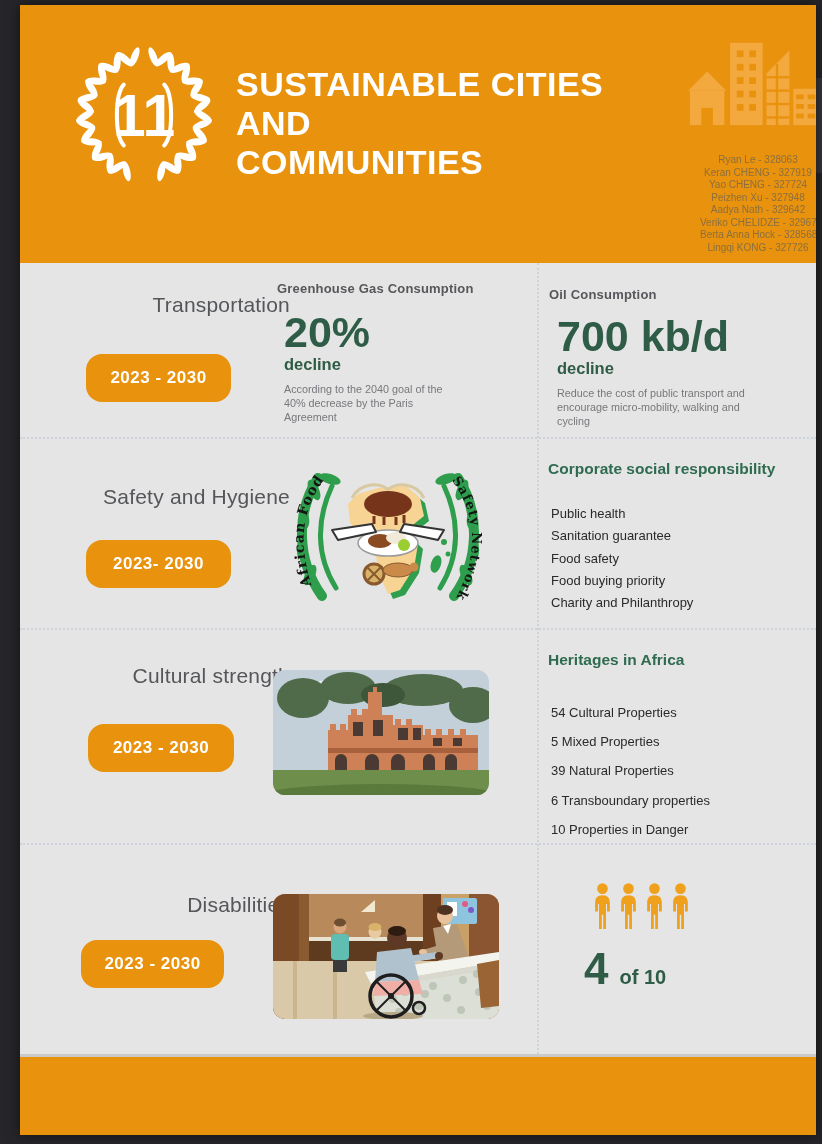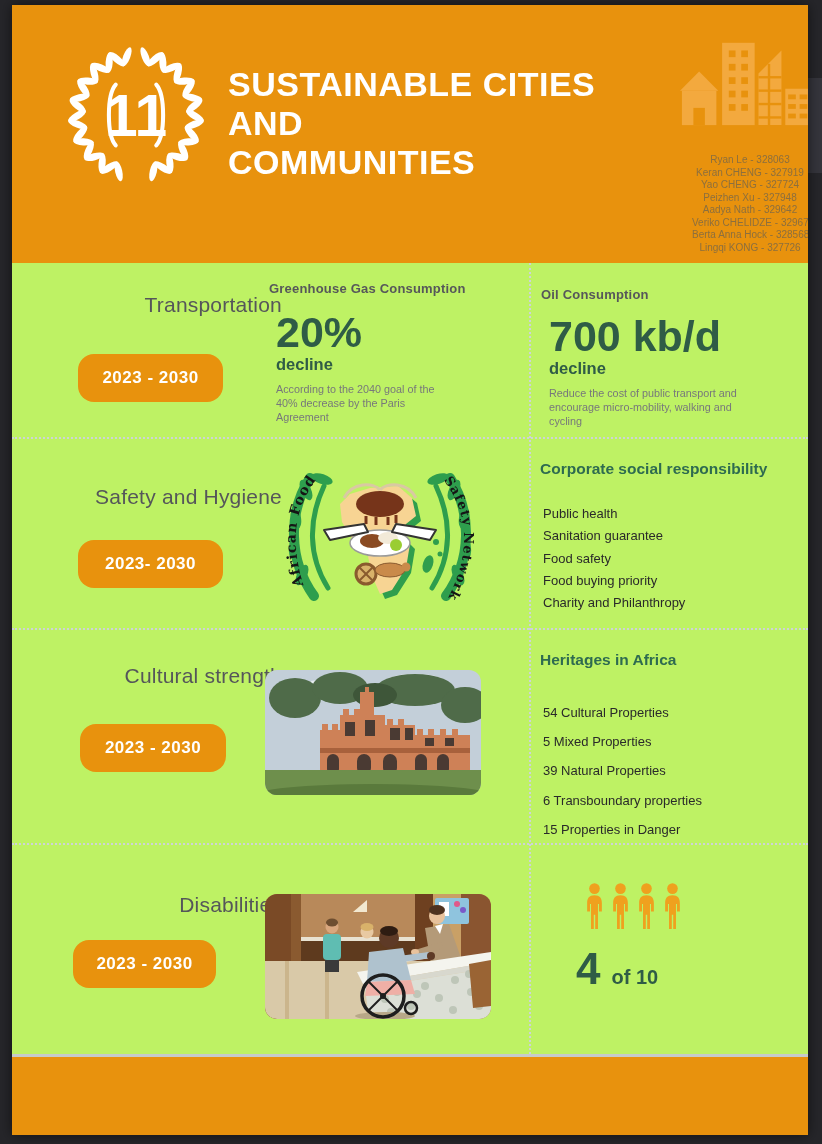--- a/index.html
+++ b/index.html
@@ -1,18 +1,18 @@
 <!DOCTYPE html>
 <html><head>
 <meta charset="utf-8">
 <style>
   html,body{margin:0;padding:0;background:#1b1b1e;}
   .canvas{position:relative;width:822px;height:1144px;background:#26262a;overflow:hidden;
           font-family:"Liberation Sans",sans-serif;}
-  .page{position:absolute;left:12px;top:5px;width:796px;height:1130px;background:#bef264;
+  .page{position:absolute;left:20px;top:5px;width:796px;height:1130px;background:#e5e5e5;
         overflow:hidden;box-shadow:0 0 12px rgba(0,0,0,.55);}
   .side-accent{position:absolute;right:0;top:78px;width:14px;height:95px;background:#35353c;}
 
   
   .hdr{position:absolute;left:0;top:0;width:796px;height:258px;background:#E8920D;}
   .wreath{position:absolute;left:48px;top:34px;width:152px;height:152px;}
   .goal-num{font-family:"Liberation Sans",sans-serif;font-weight:800;}
   .title{position:absolute;left:216px;top:60px;width:440px;color:#ffffff;
          font-weight:800;font-size:34px;line-height:39px;letter-spacing:.5px;}
   .city{position:absolute;left:668px;top:30px;width:134px;height:96px;}
@@ -302,21 +302,21 @@
         <ellipse cx="108" cy="126" rx="120" ry="12" fill="#5A7A3C"></ellipse>
       </svg>
 
       <div class="panel">
         <div class="panel-h">Heritages in Africa</div>
         <div class="plist">
           <div>54 Cultural Properties</div>
           <div>5 Mixed Properties</div>
           <div>39 Natural Properties</div>
           <div>6 Transboundary properties</div>
-          <div>15 Properties in Danger</div>
+          <div>10 Properties in Danger</div>
         </div>
       </div>
     </div>
 
     <div class="row r4">
       <div class="sec-title t4">Disabilities</div>
       <div class="pill p4">2023 - 2030</div>
 
       <svg class="photo ph2" viewBox="0 0 226 125">
         <rect width="226" height="125" fill="#C9A066"></rect>

